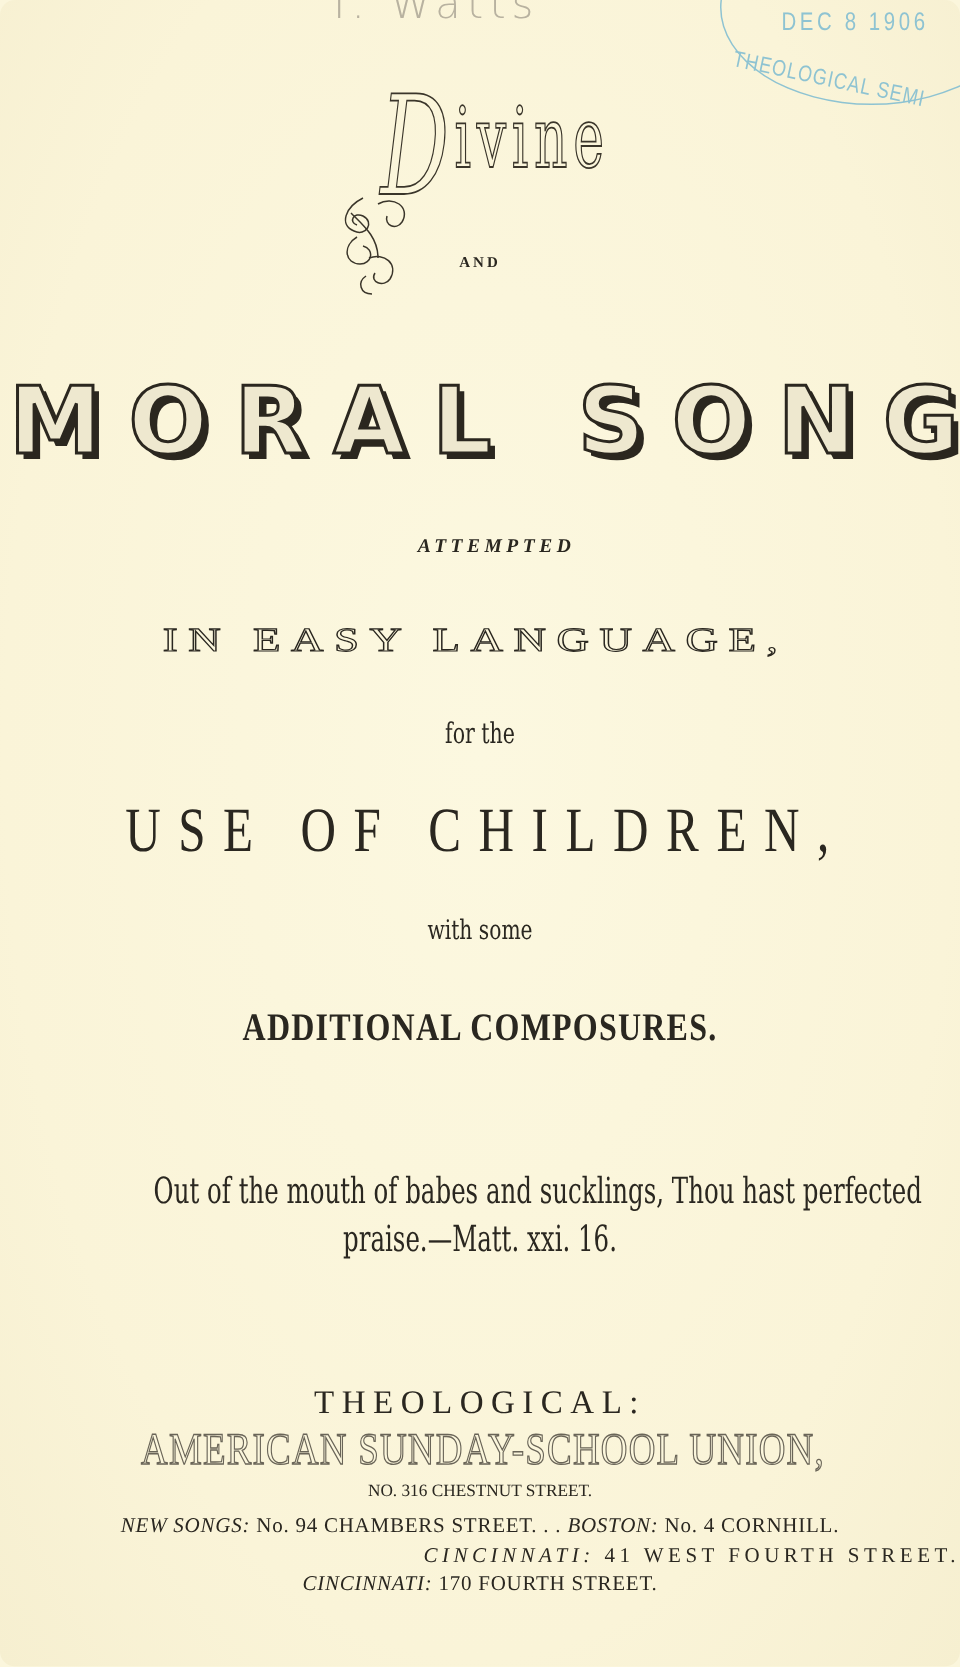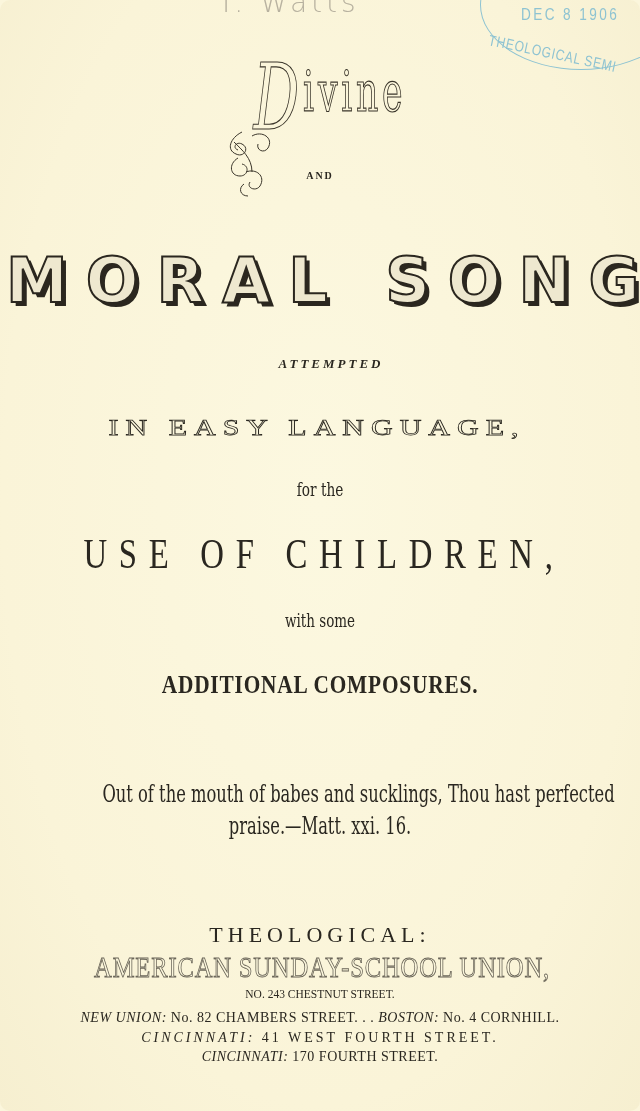--- a/index.html
+++ b/index.html
@@ -211,21 +211,21 @@
     }
 
     .branch {
       font-family: "Liberation Serif", serif;
       font-size: 14px;
       color: #2a2720;
       letter-spacing: 0.5px;
     }
     .branch i { font-style: italic; }
     .branch1 { top: 1010px; }
-    .branch2 { top: 1030px; letter-spacing: 3px; }
+    .branch2 { top: 1030px; letter-spacing: 3px; text-align: right; }
     .branch3 { top: 1049px; }
   </style>
 </head>
 <body>
 
 <div class="page">
 
   <div class="pencil">I. Watts</div>
 
   <div class="stamp">
@@ -260,25 +260,25 @@
 
   <div class="line withsome">with some</div>
 
   <div class="line additional">ADDITIONAL COMPOSURES.</div>
 
   <div class="line quote quote1">Out of the mouth of babes and sucklings, Thou hast perfected</div>
   <div class="line quote quote2">praise.—Matt. xxi. 16.</div>
 
   <div class="line city">THEOLOGICAL:</div>
   <div class="line publisher">AMERICAN SUNDAY-SCHOOL UNION,</div>
-  <div class="line address">NO. 243 CHESTNUT STREET.</div>
+  <div class="line address">NO. 316 CHESTNUT STREET.</div>
 
   <div class="line branch branch1">
-    <i>NEW UNION:</i>
-    <span>No. 82 CHAMBERS STREET. . .</span>
+    <i>NEW SONGS:</i>
+    <span>No. 94 CHAMBERS STREET. . .</span>
     <i>BOSTON:</i>
     <span>No. 4 CORNHILL.</span>
   </div>
   <div class="line branch branch2">
     <i>CINCINNATI:</i>
     <span>41 WEST FOURTH STREET.</span>
   </div>
   <div class="line branch branch3">
     <i>CINCINNATI:</i>
     <span>170 FOURTH STREET.</span>

